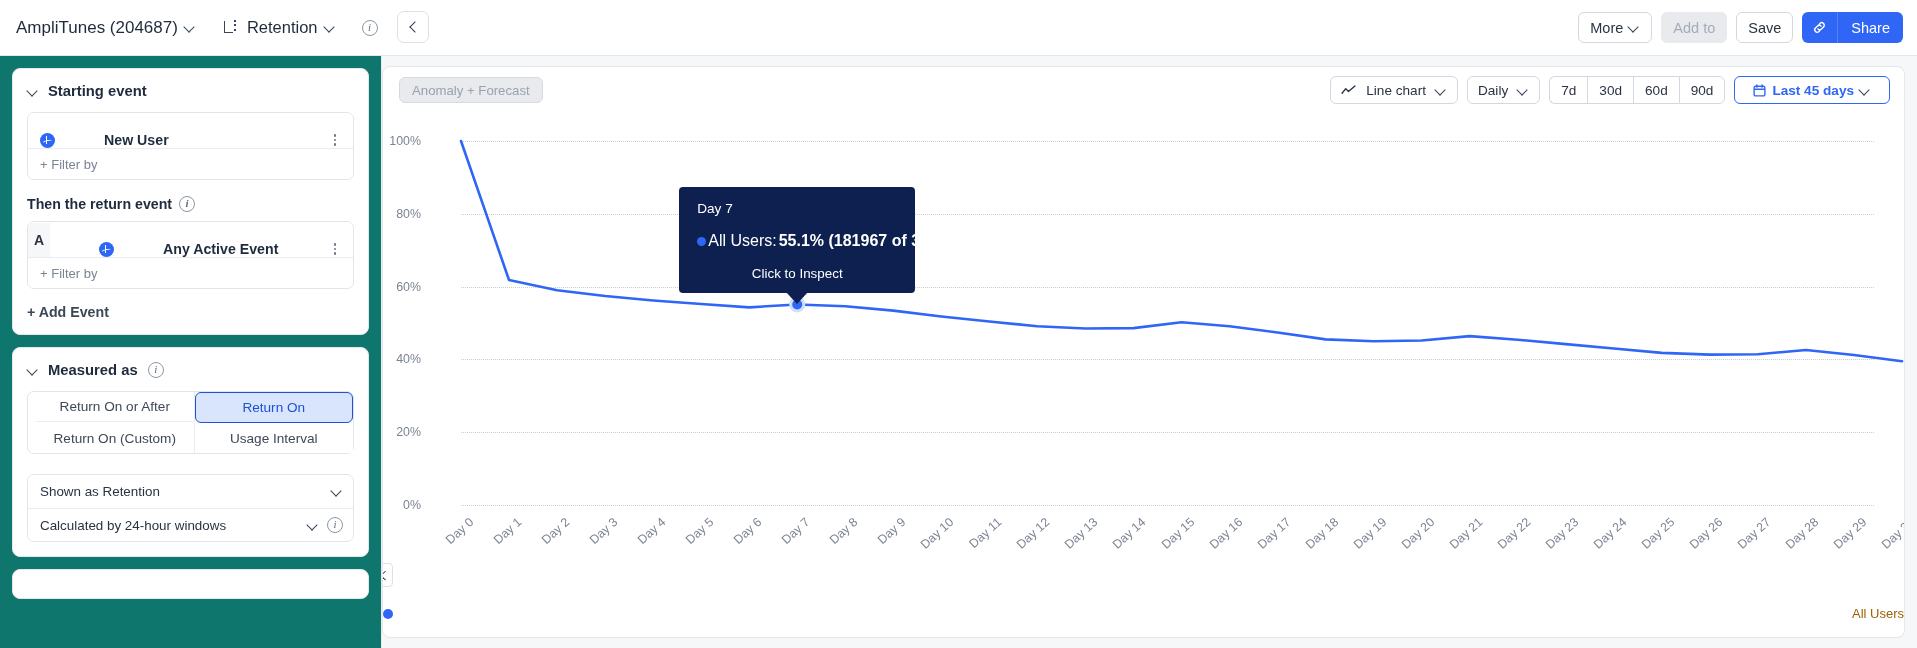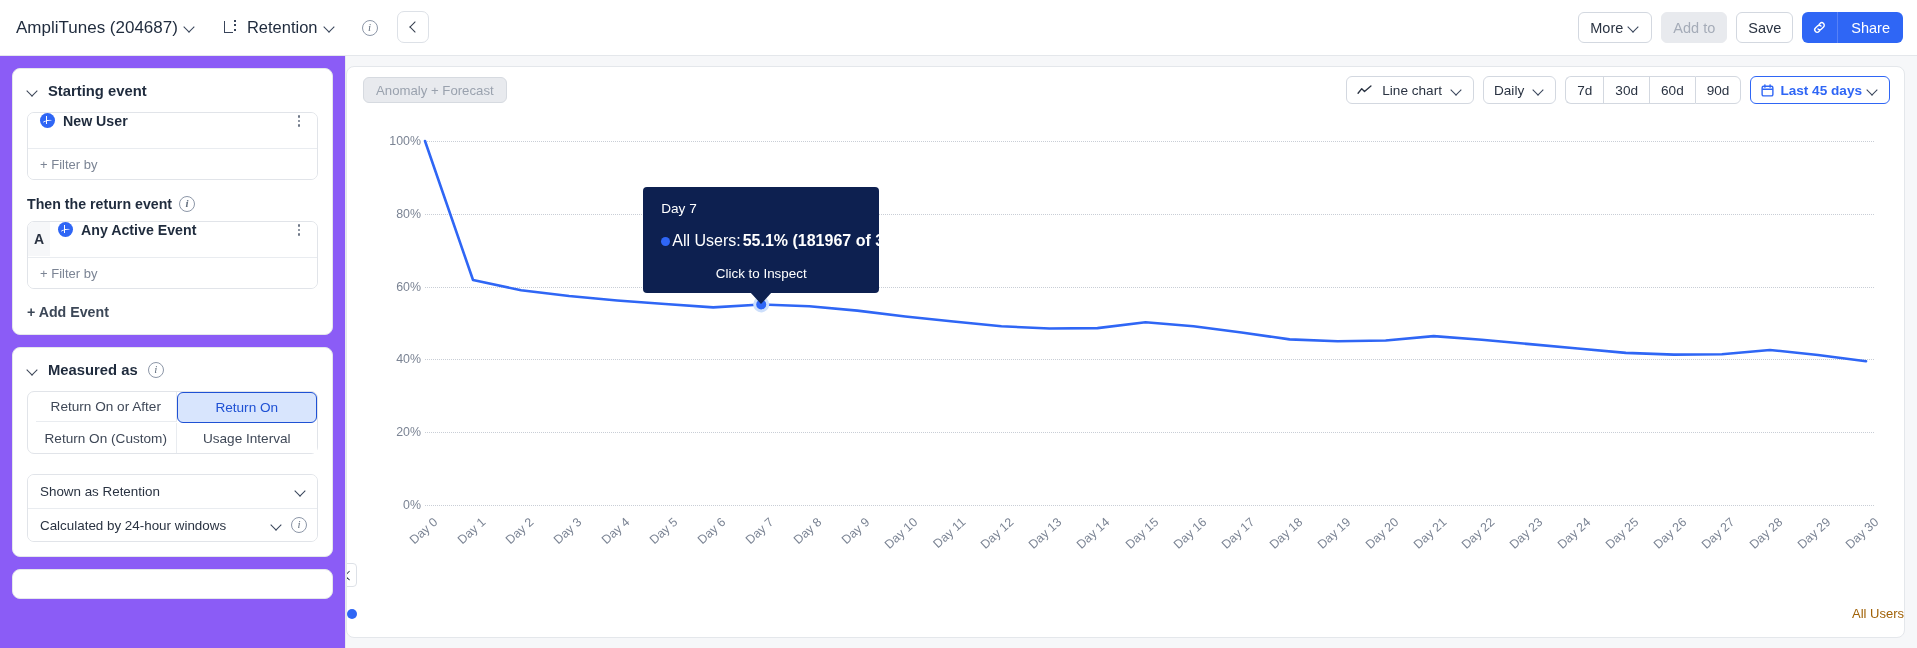--- a/index.html
+++ b/index.html
@@ -77,42 +77,42 @@
     padding: 0 13px; cursor: pointer; font-family: "Liberation Sans", sans-serif;
   }
   .btn-blue.icon-only { padding: 0 10px; border-right: 1px solid #5781f7; }
   .link-icon { width: 15px; height: 15px; }
 
   
   .body { display: flex; height: 592px; }
 
   
   .sidebar {
-    width: 346px; flex: none; background: #8b5cf6;
+    width: 382px; flex: none; background: #0f766e;
     padding: 12px 12px 0 12px; overflow: hidden;
     border-right: 1px solid #e8eaee;
     position: relative;
   }
   .card {
     background: #fff; border: 1px solid #e4e7eb; border-radius: 8px;
     padding: 14px 14px 14px 14px; margin-bottom: 12px;
   }
   .card-head { display: flex; align-items: center; gap: 10px; margin-bottom: 13px; }
   .caret-down { width: 11px; height: 11px; position: relative; cursor: pointer; flex: none; }
   .caret-down::before {
     content: ""; position: absolute; left: 1px; top: 1px;
     width: 7px; height: 7px;
     border-right: 1.6px solid #3b4557; border-bottom: 1.6px solid #3b4557;
     transform: rotate(45deg);
   }
   .card-title { font-size: 14.8px; font-weight: bold; color: #1f2b3d; }
   .event-box { border: 1px solid #e1e4e9; border-radius: 7px; overflow: hidden; }
   .event-row {
-    display: flex; align-items: flex-start; height: 35px;
-    padding: 0 10px 0 12px; background: #fff;
+    display: flex; align-items: flex-end; height: 35px;
+    padding: 0 10px 0 12px; background: #fff; gap: 41px;
   }
   .event-letter {
     width: 22px; height: 34px; display: flex; align-items: center; justify-content: center;
     font-size: 14px; font-weight: bold; color: #2a3342;
     background: #f6f7f9; margin: 0 8px 0 -12px;
   }
   .amp-icon {
     width: 15px; height: 15px; border-radius: 50%; background: #2f66f5;
     margin-right: 8px; flex: none; position: relative;
   }
@@ -195,21 +195,21 @@
   }
   .range-group { display: flex; }
   .range-group .tb-btn {
     border-radius: 0; border-right: none; padding: 0 11px; justify-content: center;
   }
   .range-group .tb-btn:first-child { border-radius: 6px 0 0 6px; }
   .range-group .tb-btn:last-child { border-radius: 0 6px 6px 0; border-right: 1px solid #d3d8e0; }
   .date-btn {
     height: 28px; border: 1.5px solid #2f66f5; background: #fff;
     border-radius: 6px; font-size: 13.6px; color: #2f66f5; font-weight: bold;
-    display: flex; align-items: center; gap: 6px; padding: 0 10px; cursor: pointer;
+    display: flex; align-items: center; gap: 6px; padding: 0 18px; cursor: pointer;
   }
   .line-glyph { width: 15px; height: 11px; }
   .cal-glyph { width: 13px; height: 13px; }
 
   .plot { position: relative; height: 500px; }
   .yaxis-label {
     position: absolute; right: 0; font-size: 12.4px; color: #7b8494;
     text-align: right; transform: translateY(-50%);
   }
   .gridline {

